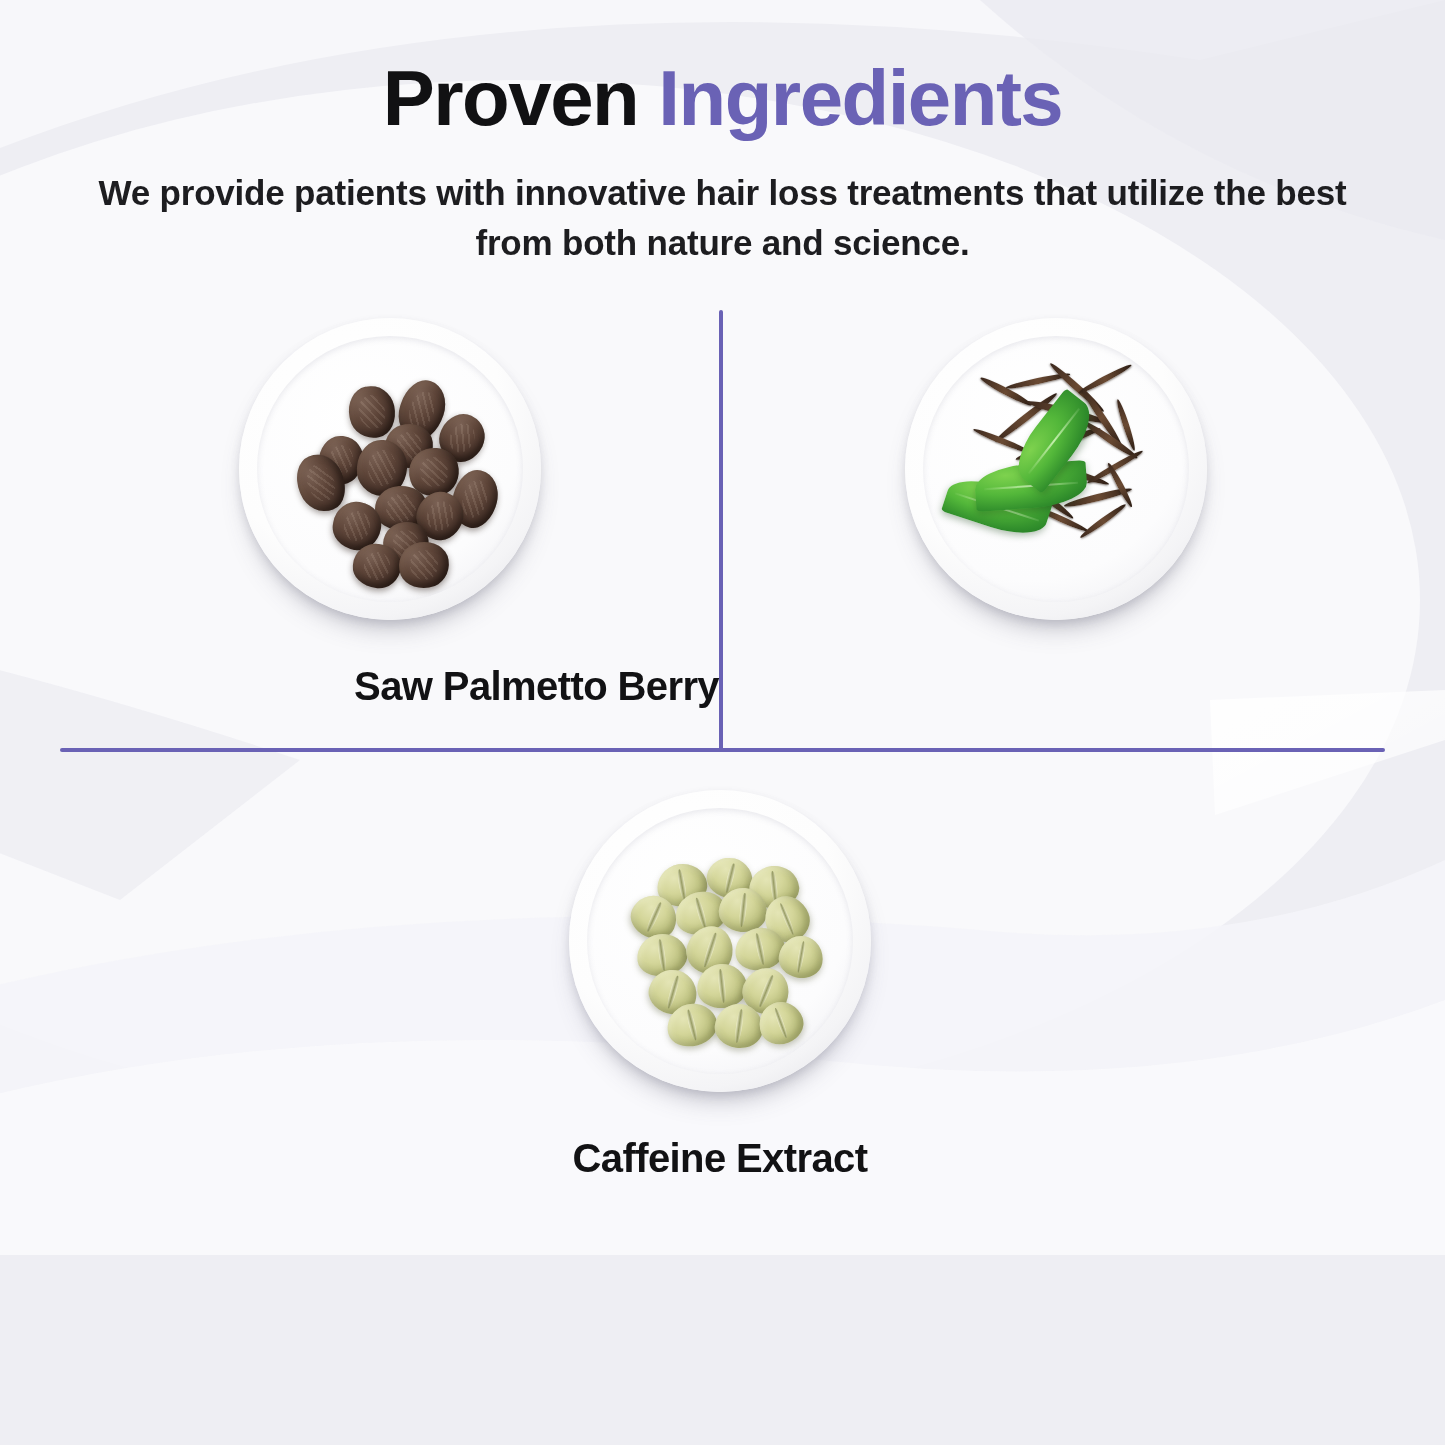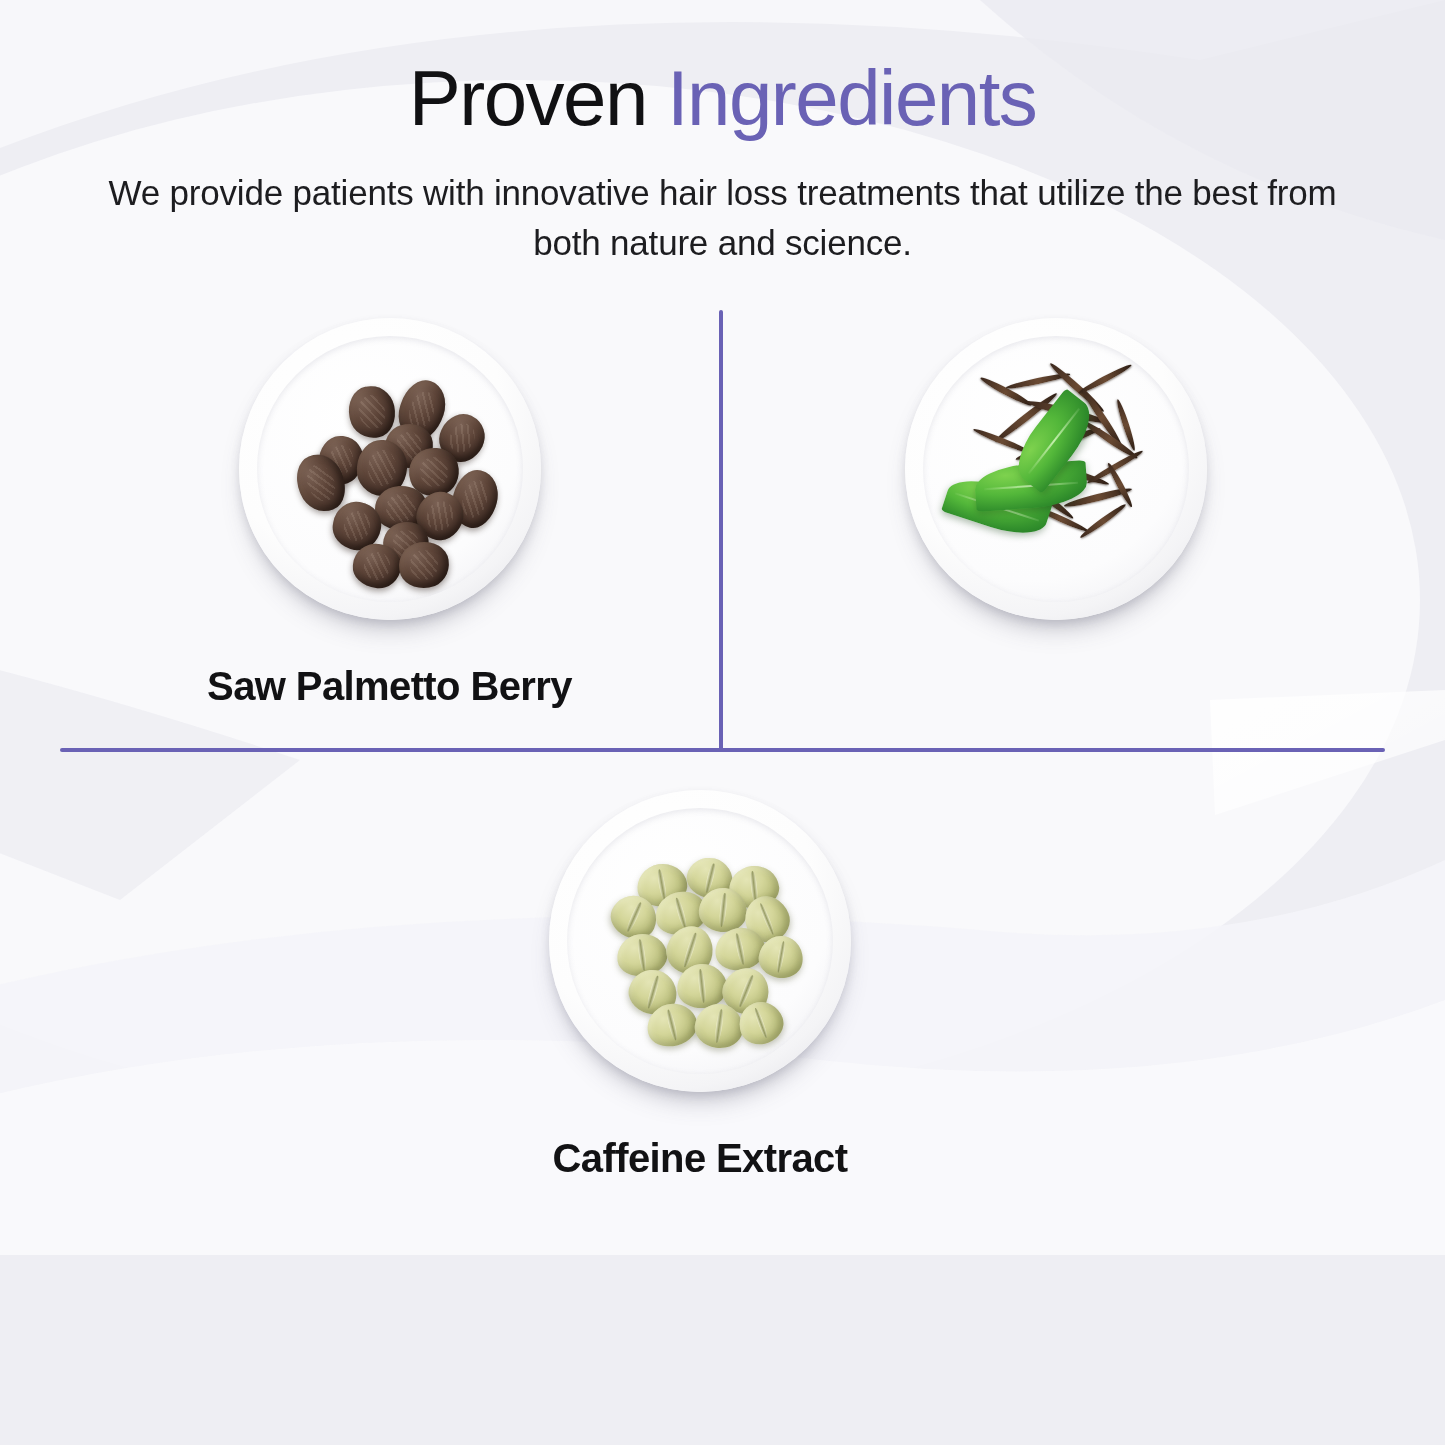--- a/index.html
+++ b/index.html
@@ -21,34 +21,34 @@
   .bg-layer { position:absolute; inset:0; overflow:hidden; pointer-events:none; }
 
   
   .header {
     position:absolute; left:0; top:0; width:100%;
     text-align:center;
     padding-top:58px;
   }
   .title {
     font-size:78px;
-    font-weight:400;
+    font-weight:700;
     letter-spacing:-1.5px;
     line-height:1.05;
     white-space:nowrap;
   }
   .title .t-black { color:#111113; }
   .title .t-purple { color:#6A62B5; }
 
   .subtitle {
     margin-top:28px;
     font-size:35px;
     line-height:1.42;
     color:#1d1d20;
-    font-weight:400;
+    font-weight:700;
     max-width:1270px;
     margin-left:auto; margin-right:auto;
     letter-spacing:-0.2px;
   }
 
   
   .divider-v {
     position:absolute;
     left:719px; top:310px;
     width:4px; height:442px;
@@ -68,21 +68,21 @@
   .cell-label {
     font-size:40px;
     font-weight:700;
     color:#121214;
     letter-spacing:-0.6px;
     white-space:nowrap;
   }
 
   .cell-a { left:60px;  top:318px;  width:659px; }
   .cell-b { left:727px; top:318px;  width:658px; }
-  .cell-c { left:370px; top:790px;  width:660px; }
+  .cell-c { left:390px; top:790px;  width:660px; }
 
   .dish-wrap { display:flex; justify-content:center; }
 
   
   .dish {
     position:relative;
     width:302px; height:302px;
     border-radius:50%;
     background:
       radial-gradient(circle at 38% 30%, #ffffff 0%, #fdfdfd 52%, #f4f4f6 74%, #e6e6ea 88%, #d4d4da 100%);
@@ -261,21 +261,21 @@
           <div class="berry" style="left:196px;top:134px; width:44px; height:58px; transform:rotate(14deg);"></div>
           <div class="berry" style="left:118px;top:150px; width:52px; height:44px; transform:rotate(-4deg);"></div>
           <div class="berry" style="left:160px;top:156px; width:46px; height:48px; transform:rotate(22deg);"></div>
           <div class="berry" style="left:76px; top:166px; width:48px; height:48px; transform:rotate(10deg);"></div>
           <div class="berry" style="left:126px;top:186px; width:46px; height:44px; transform:rotate(-18deg);"></div>
           <div class="berry" style="left:96px; top:208px; width:48px; height:44px; transform:rotate(6deg);"></div>
           <div class="berry" style="left:142px;top:206px; width:50px; height:46px; transform:rotate(-9deg);"></div>
         </div>
       </div>
     </div>
-    <div class="cell-label" style="margin-top:44px;">Saw Palmetto Berry</div>
+    <div class="cell-label" style="margin-top:44px;text-align:right;">Saw Palmetto Berry</div>
   </div>
 
   <div class="cell cell-b">
     <div class="dish-wrap">
       <div class="dish">
         <div class="dish-content">
 
           <div class="tea-pile" style="left:44px; top:34px; width:190px; height:170px;">
             <div class="twig" style="left:10px;  top:18px; width:58px; height:7px;  transform:rotate(28deg);"></div>
             <div class="twig" style="left:38px;  top:8px;  width:66px; height:6px;  transform:rotate(-12deg);"></div>

